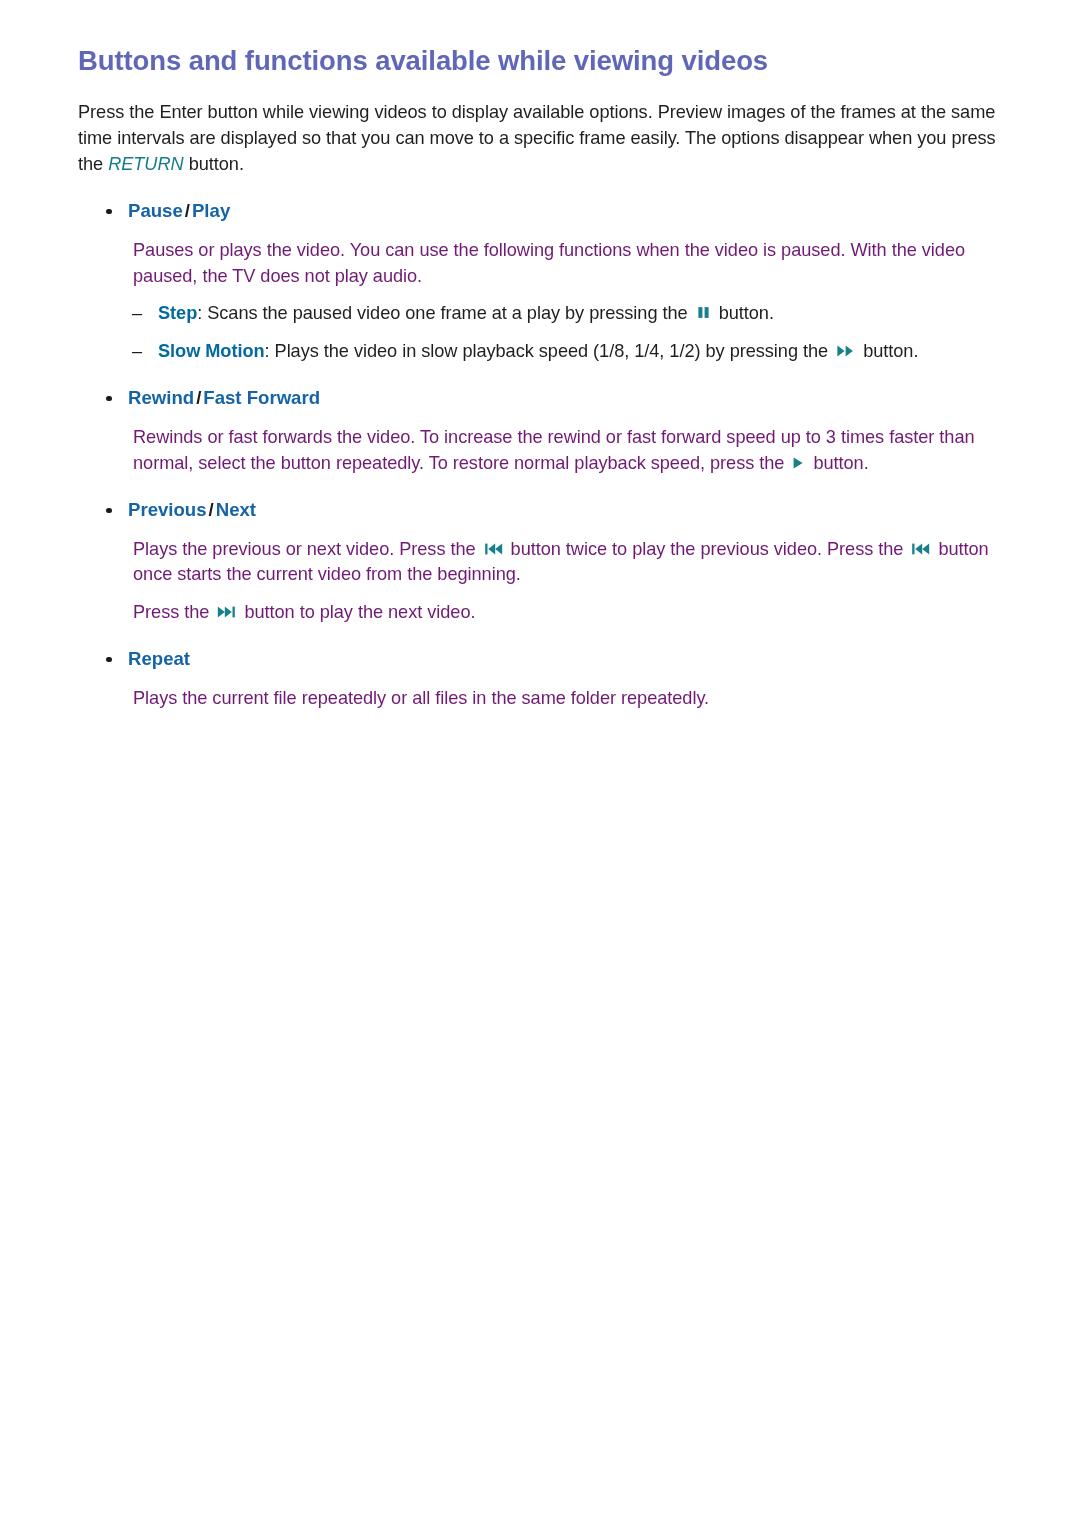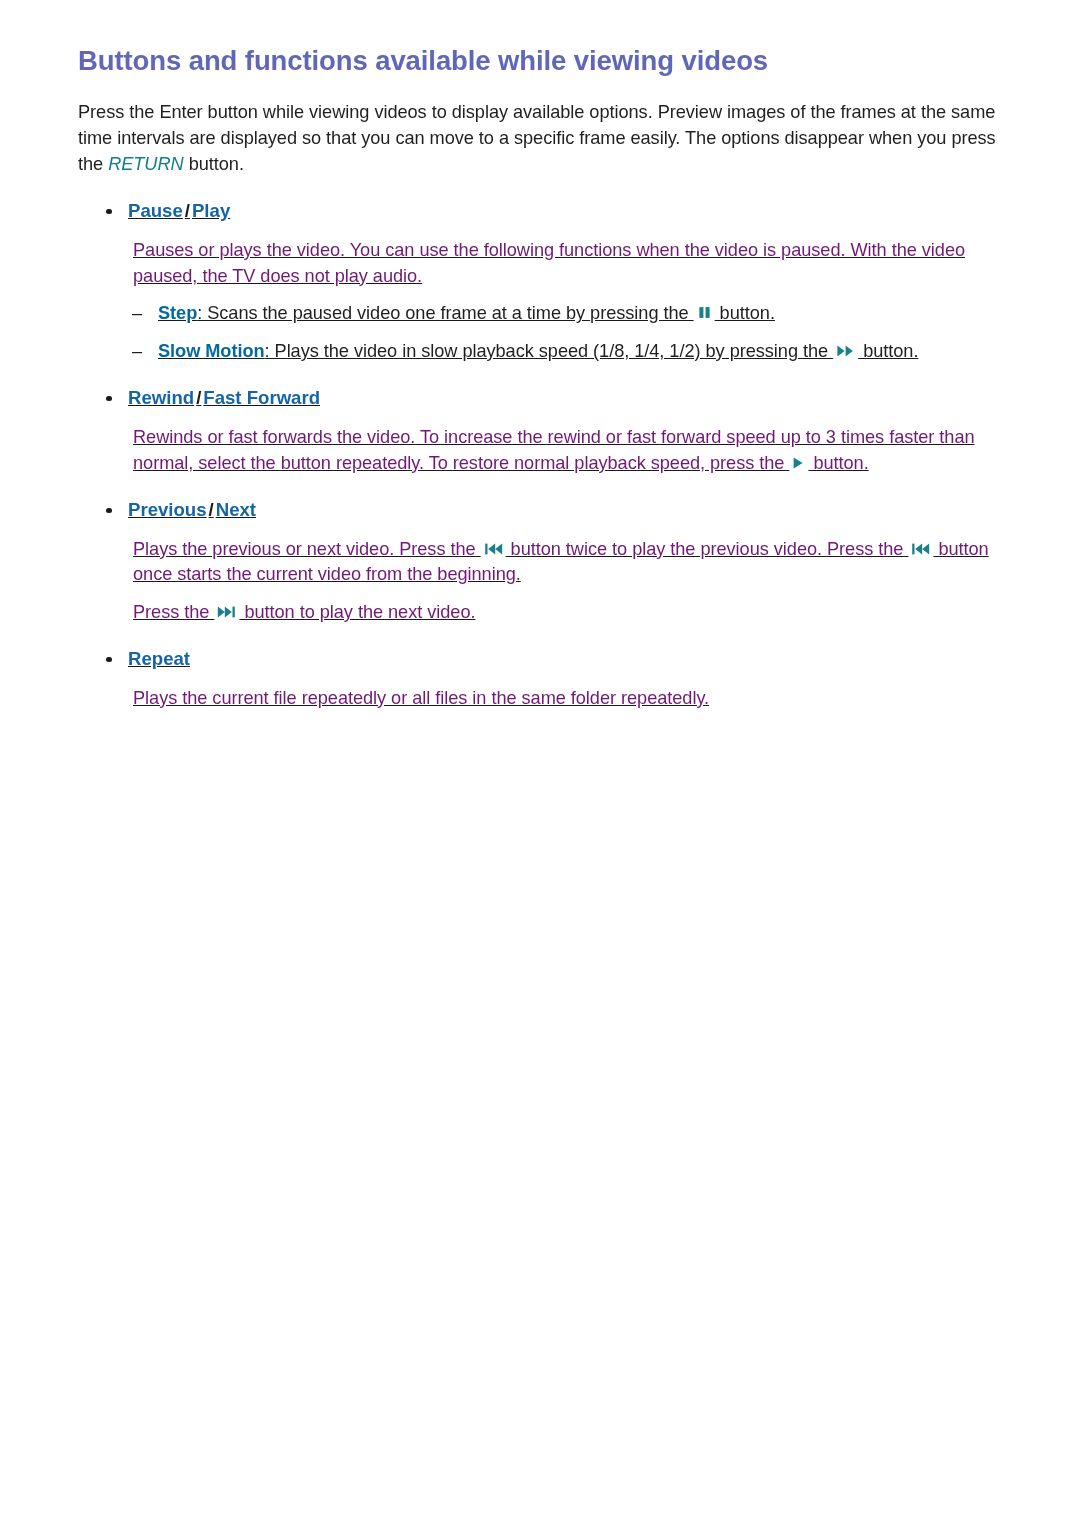--- a/index.html
+++ b/index.html
@@ -43,21 +43,20 @@
     font-style: italic;
   }
   ul.bullets {
     list-style: none;
     margin: 0;
     padding: 0;
   }
   li.bullet-block {
     margin: 0;
     padding: 0;
-    text-decoration: underline;
   }
   .bullet-head {
     position: relative;
     padding-left: 50px;
     font-size: 18.6px;
     font-weight: bold;
     line-height: 26px;
     color: #1564a8;
     margin-top: 20px;
     margin-bottom: 14px;
@@ -128,21 +127,21 @@
   <ul class="bullets">
 
     <li class="bullet-block">
       <div class="bullet-head">
         <span class="dot"></span><span>Pause</span><span class="sep">/</span><span>Play</span>
       </div>
 
       <p class="body-para">Pauses or plays the video. You can use the following functions when the video is paused. With the video paused, the TV does not play audio.</p>
 
       <p class="sub-item">
-        <span class="dash">–</span><b>Step</b><span>: Scans the paused video one frame at a time by pressing the </span><span class="icn"><svg width="15" height="15" viewBox="0 0 15 15">
+        <span class="dash">–</span><b>Step</b><span>: Scans the paused video one frame at a play by pressing the </span><span class="icn"><svg width="15" height="15" viewBox="0 0 15 15">
               <rect x="2.4" y="2.1" width="4" height="10.8" fill="#18808c"></rect>
               <rect x="8.6" y="2.1" width="4" height="10.8" fill="#18808c"></rect>
             </svg></span><span> button.</span>
       </p>
 
       <p class="sub-item">
         <span class="dash">–</span><b>Slow Motion</b><span>: Plays the video in slow playback speed (1/8, 1/4, 1/2) by pressing the </span><span class="icn"><svg width="19" height="14" viewBox="0 0 19 14">
               <polygon points="1.4,1.6 8.6,7 1.4,12.4" fill="#18808c"></polygon>
               <polygon points="9.6,1.6 16.8,7 9.6,12.4" fill="#18808c"></polygon>
             </svg></span><span> button.</span>

